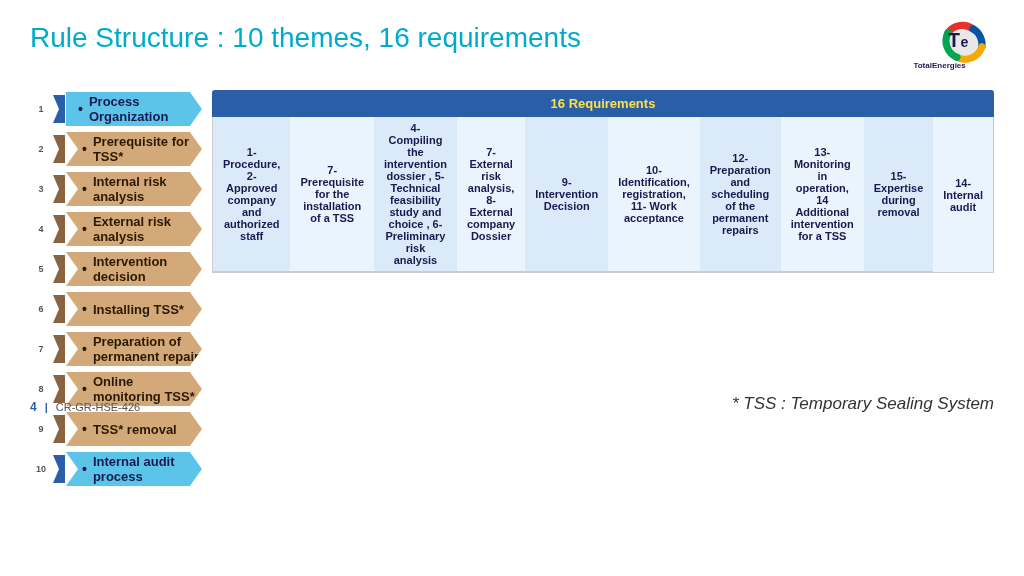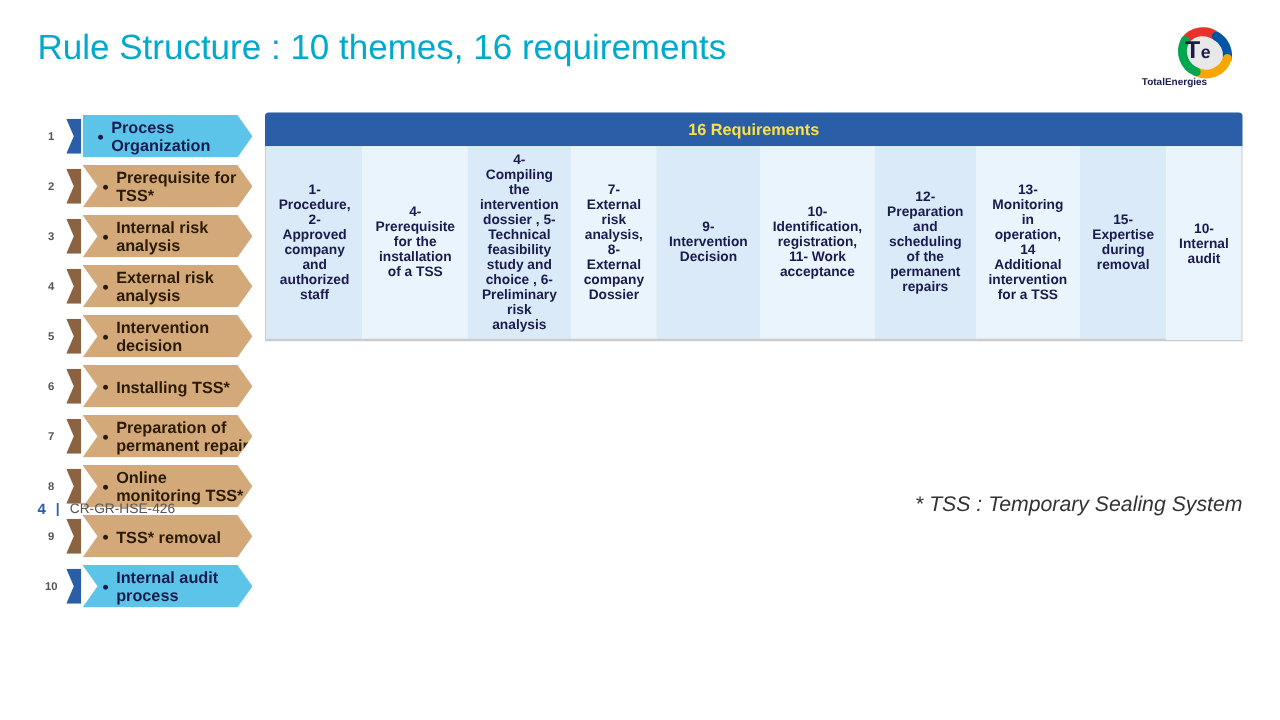--- a/index.html
+++ b/index.html
@@ -374,29 +374,29 @@
             <span class="bullet">•</span>
             <span>Internal audit process</span>
           </div>
         </div>
       </div>
 
     <div class="right-panel">
       <div class="req-header">16 Requirements</div>
       <div class="req-table">
       <div class="req-row">1- Procedure, 2- Approved company and authorized staff</div>
-          <div class="req-row">4- Prerequisite for the installation of a TSS</div>
+          <div class="req-row">7- Prerequisite for the installation of a TSS</div>
           <div class="req-row">4- Compiling the intervention dossier , 5- Technical feasibility study and choice , 6- Preliminary risk analysis</div>
           <div class="req-row">7- External risk analysis, 8- External company Dossier</div>
           <div class="req-row">9-Intervention Decision</div>
           <div class="req-row">10- Identification, registration, 11- Work acceptance</div>
           <div class="req-row">12- Preparation and scheduling of the permanent repairs</div>
           <div class="req-row">13- Monitoring in operation, 14 Additional intervention for a TSS</div>
           <div class="req-row">15- Expertise during removal</div>
-          <div class="req-row">10- Internal audit</div>
+          <div class="req-row">14- Internal audit</div>
         </div>
     </div>
 
   </div>
 
   <div class="footer">
     <div class="footer-left">
       <span class="footer-page">4</span>
       <span class="footer-divider">|</span>
       <span class="footer-code">CR-GR-HSE-426</span>

